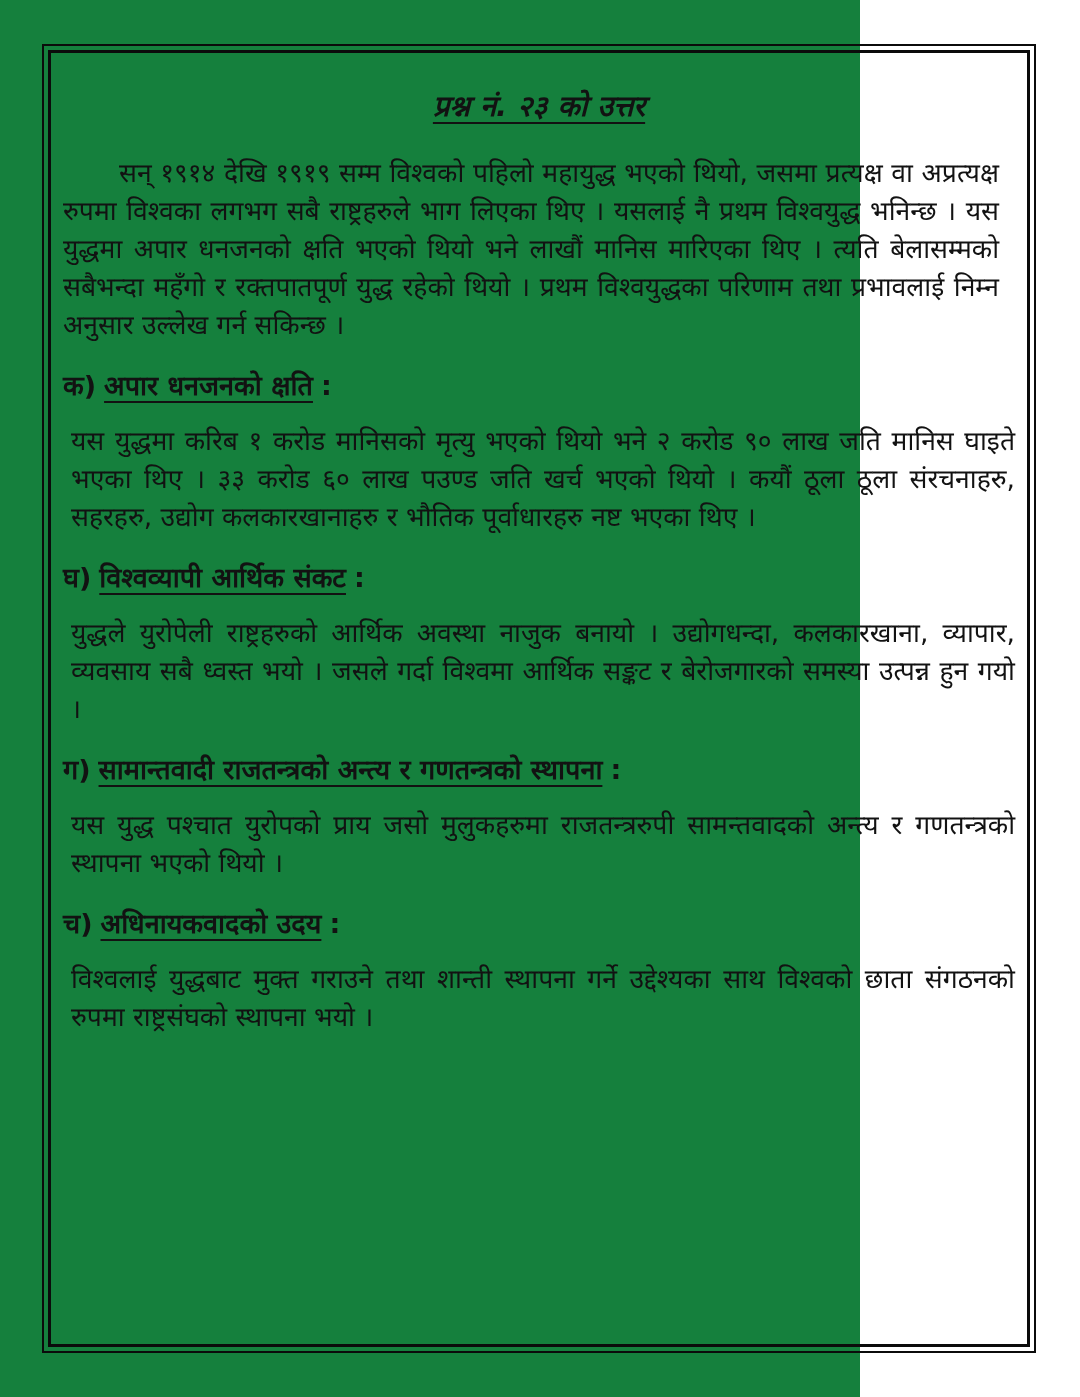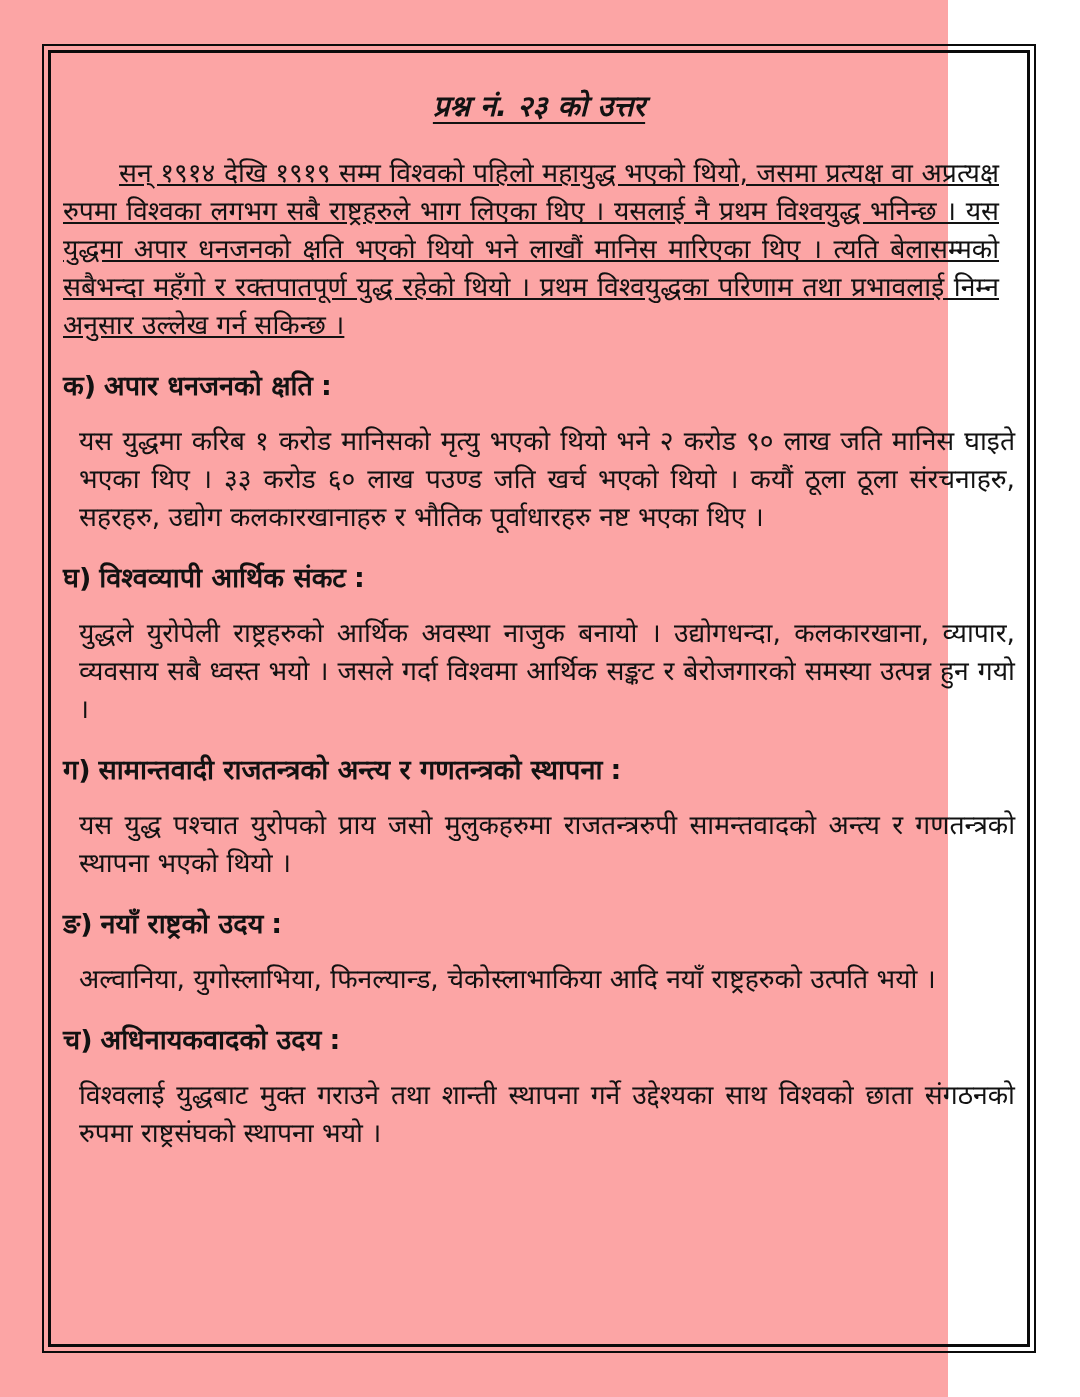--- a/index.html
+++ b/index.html
@@ -2,23 +2,23 @@
 <html><head>
 <meta charset="utf-8">
 <style>
   html, body {
     margin: 0;
     padding: 0;
     background: #ffffff;
   }
   .page {
     position: relative;
-    width: 948px;
+    width: 860px;
     height: 1397px;
-    background: #fca5a5;
+    background: #15803d;
     font-family: "DejaVu Sans", "DejaVu Serif", sans-serif;
     color: #121212;
   }
   .frame-outer {
     position: absolute;
     left: 42px;
     top: 44px;
     width: 994px;
     height: 1309px;
     box-sizing: border-box;
@@ -42,43 +42,43 @@
   }
   .doc-title .title-text {
     text-decoration: underline;
     text-underline-offset: 6px;
   }
   .para {
     font-size: 26.5px;
     line-height: 38px;
     text-align: justify;
     margin: 0 16px 16px 0;
-    text-decoration: underline;
   }
   .para.indent {
     text-indent: 56px;
   }
   .section-heading {
     font-size: 27px;
     font-weight: bold;
     margin: 24px 0 18px 0;
     line-height: 36px;
   }
   .section-heading .heading-text {
+    text-decoration: underline;
     text-underline-offset: 6px;
     margin-left: 8px;
   }
   .section-heading .colon {
     margin-left: 8px;
   }
   .section-body {
     font-size: 26.5px;
     line-height: 38px;
     text-align: justify;
-    margin: 0 0 10px 16px;
+    margin: 0 0 10px 8px;
   }
 </style>
 </head>
 <body>
 
 <div class="page">
   <div class="frame-outer">
     <div class="frame-inner">
 
       <div class="doc-title">
@@ -104,26 +104,20 @@
         <p class="section-body">युद्धले युरोपेली राष्ट्रहरुको आर्थिक अवस्था नाजुक बनायो । उद्योगधन्दा, कलकारखाना, व्यापार, व्यवसाय सबै ध्वस्त भयो । जसले गर्दा विश्वमा आर्थिक सङ्कट र बेरोजगारको समस्या उत्पन्न हुन गयो ।</p>
       </div>
 
       <div class="section">
         <div class="section-heading">
           <span>ग)</span><span class="heading-text">सामान्तवादी राजतन्त्रको अन्त्य र गणतन्त्रको स्थापना</span><span class="colon">:</span>
         </div>
         <p class="section-body">यस युद्ध पश्चात युरोपको प्राय जसो मुलुकहरुमा राजतन्त्ररुपी सामन्तवादको अन्त्य र गणतन्त्रको स्थापना भएको थियो ।</p>
       </div>
 
-      <div class="section">
-        <div class="section-heading">
-          <span>ङ)</span><span class="heading-text">नयाँ राष्ट्रको उदय</span><span class="colon">:</span>
-        </div>
-        <p class="section-body">अल्वानिया, युगोस्लाभिया, फिनल्यान्ड, चेकोस्लाभाकिया आदि नयाँ राष्ट्रहरुको उत्पति भयो ।</p>
-      </div>
 
       <div class="section">
         <div class="section-heading">
           <span>च)</span><span class="heading-text">अधिनायकवादको उदय</span><span class="colon">:</span>
         </div>
       </div>
 
       <div class="section">
         <p class="section-body">विश्वलाई युद्धबाट मुक्त गराउने तथा शान्ती स्थापना गर्ने उद्देश्यका साथ विश्वको छाता संगठनको रुपमा राष्ट्रसंघको स्थापना भयो ।</p>
       </div>

